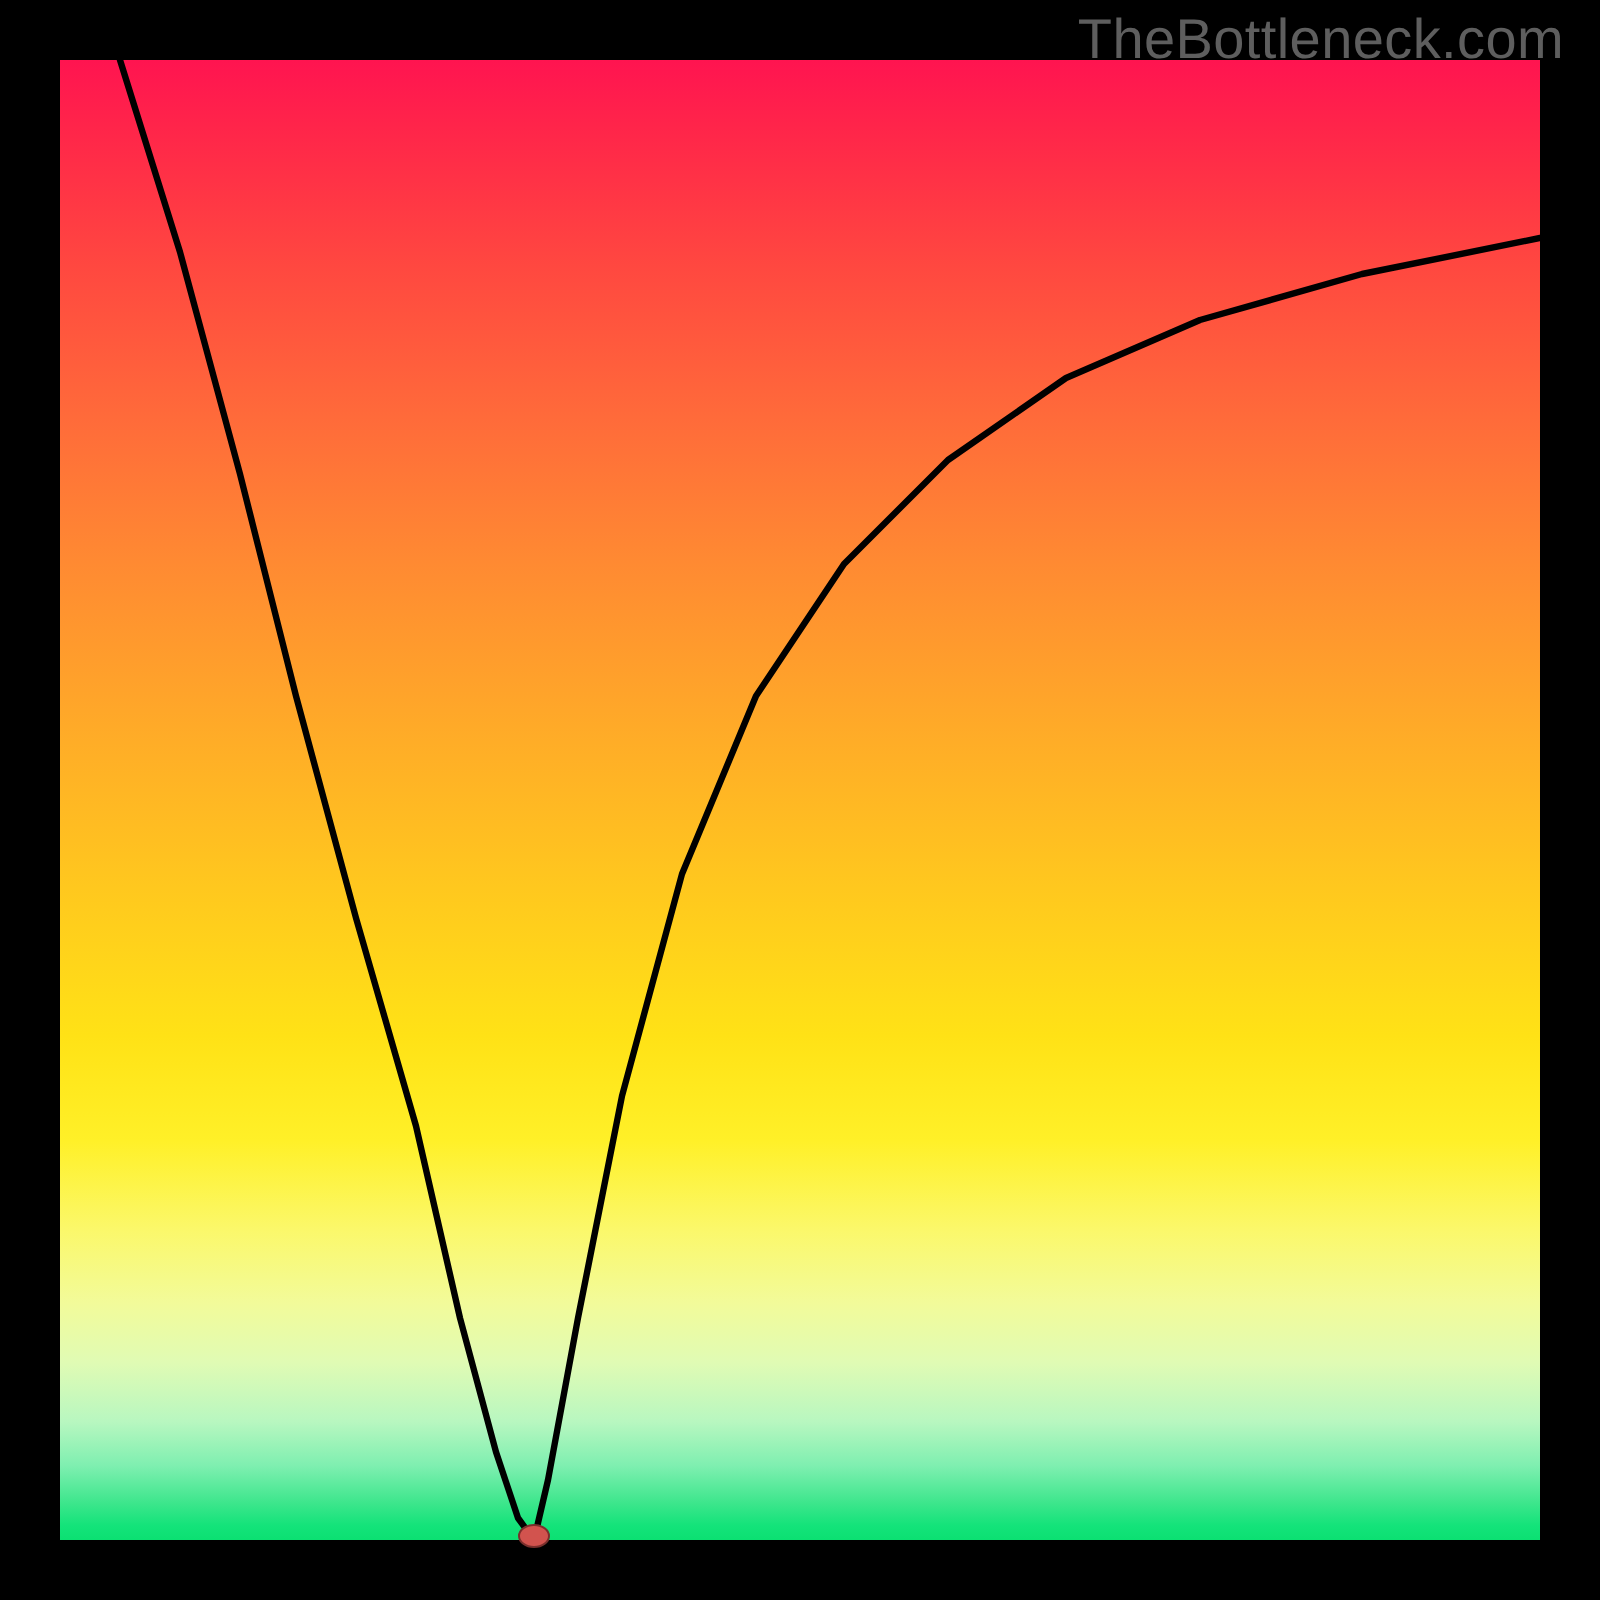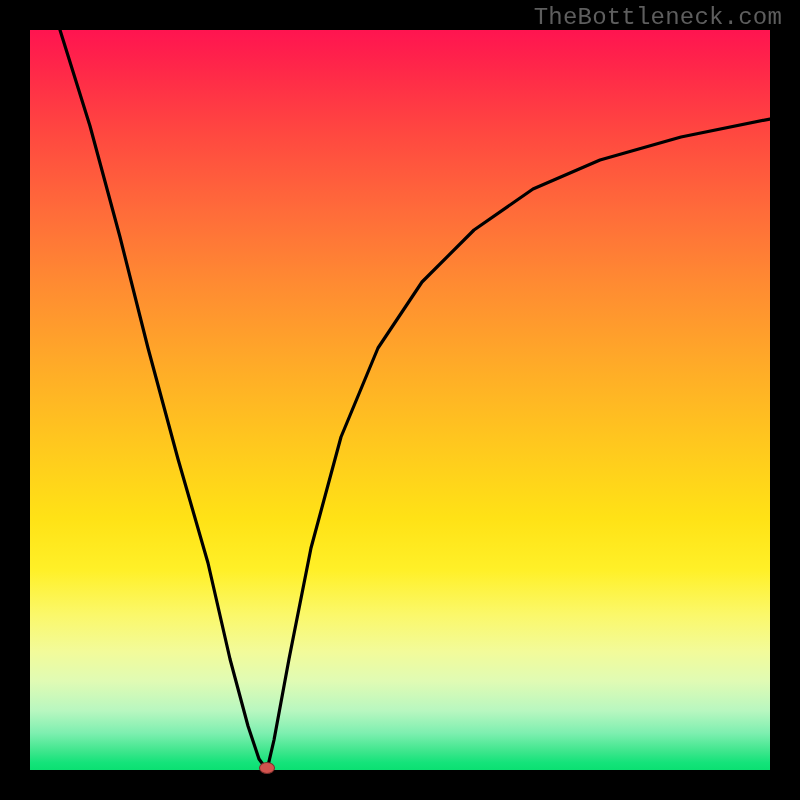--- a/index.html
+++ b/index.html
@@ -15,25 +15,24 @@
     position: relative;
     width: 800px;
     height: 800px;
     background: #000;
   }
   .watermark {
     position: absolute;
     top: 4px;
     right: 18px;
     color: #5e5e5e;
-    font-size: 24px;
+    font-size: 28px;
     font-weight: 500;
     letter-spacing: 0.2px;
     user-select: none;
-    font-family: Liberation Mono, monospace;
   }
   .plot {
     position: absolute;
     left: 30px;
     top: 30px;
     width: 740px;
     height: 740px;
     background: linear-gradient(
       to bottom,
       #ff1450 0%,

